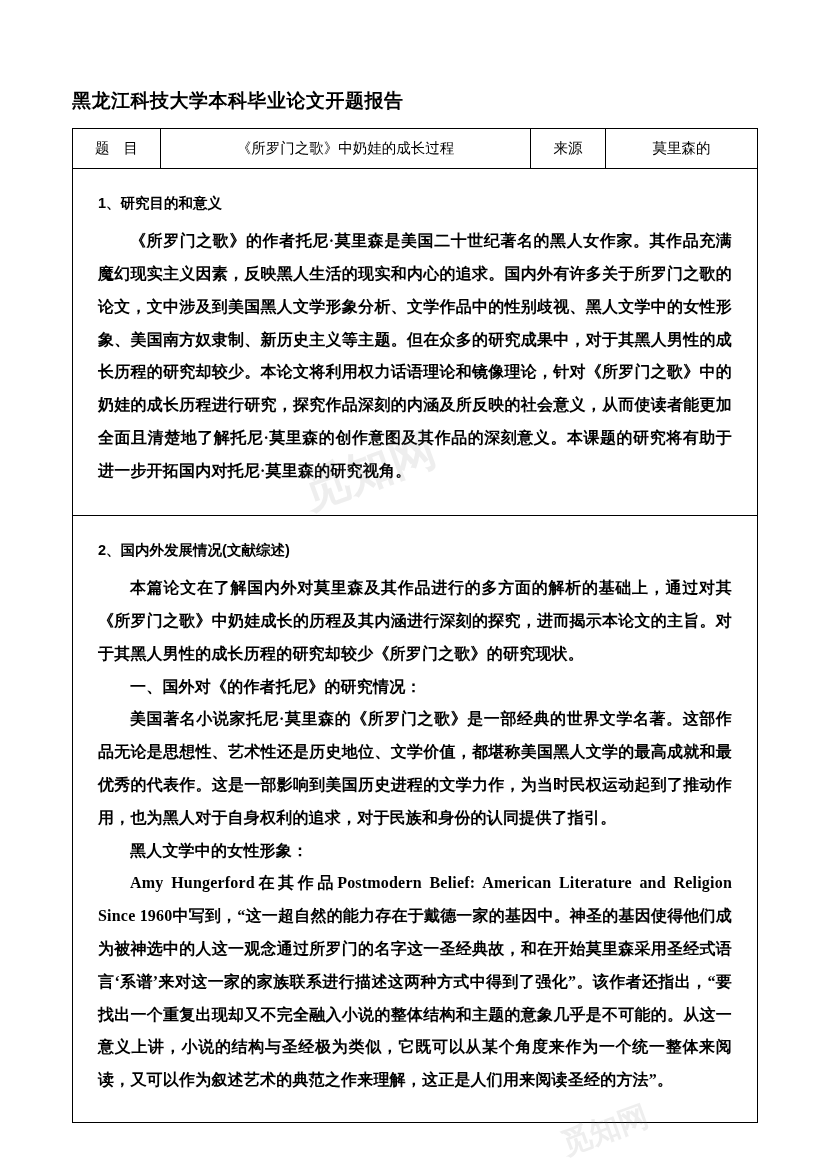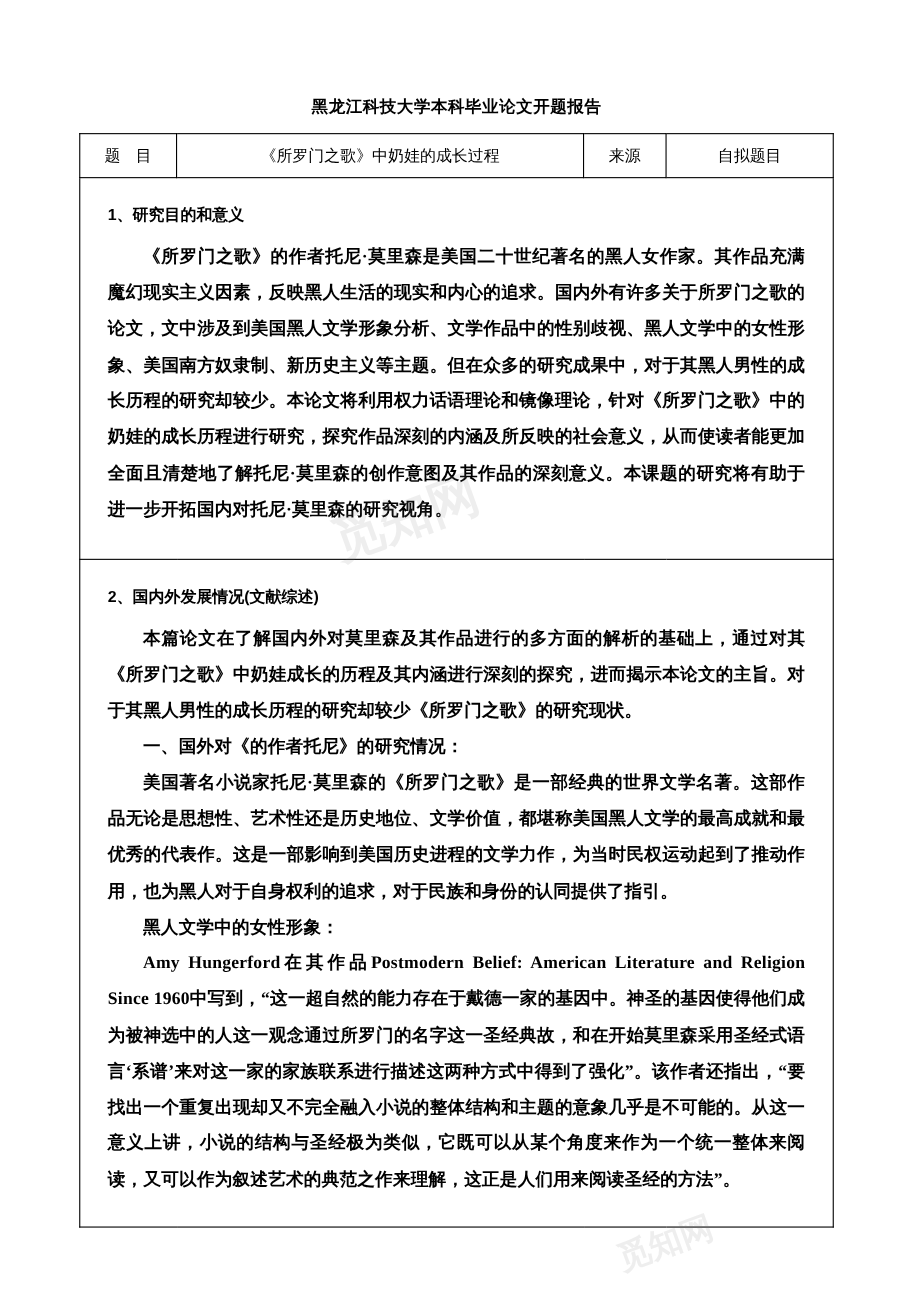--- a/index.html
+++ b/index.html
@@ -16,22 +16,21 @@
     overflow: hidden;
   }
   .page {
     position: relative;
     width: 830px;
     height: 1174px;
     box-sizing: border-box;
     padding: 88px 72px 0 72px;
   }
   .doc-title {
-    text-align: center;
-    font-size: 15px;
+    font-size: 19px;
     font-weight: bold;
     letter-spacing: 0.5px;
     margin: 0 0 14px 0;
     font-family: Liberation Serif, serif;
   }
   table.main {
     width: 100%;
     border-collapse: collapse;
     table-layout: fixed;
   }
@@ -118,21 +117,21 @@
       <col style="width:75px">
       <col style="width:152px">
     </colgroup>
     <tbody>
       <tr>
         <td class="hdr-cell">
           <span class="hdr-label">题目</span>
         </td>
         <td class="hdr-cell hdr-topic">《所罗门之歌》中奶娃的成长过程</td>
         <td class="hdr-cell">来源</td>
-        <td class="hdr-cell">自拟题目</td>
+        <td class="hdr-cell">莫里森的</td>
       </tr>
       <tr>
         <td colspan="4">
           <div class="section sec1-body">
             <div class="sec-head">1、研究目的和意义</div>
             <p class="body bold">《所罗门之歌》的作者托尼·莫里森是美国二十世纪著名的黑人女作家。其作品充满魔幻现实主义因素，反映黑人生活的现实和内心的追求。国内外有许多关于所罗门之歌的论文，文中涉及到美国黑人文学形象分析、文学作品中的性别歧视、黑人文学中的女性形象、美国南方奴隶制、新历史主义等主题。但在众多的研究成果中，对于其黑人男性的成长历程的研究却较少。本论文将利用权力话语理论和镜像理论，针对《所罗门之歌》中的奶娃的成长历程进行研究，探究作品深刻的内涵及所反映的社会意义，从而使读者能更加全面且清楚地了解托尼·莫里森的创作意图及其作品的深刻意义。本课题的研究将有助于进一步开拓国内对托尼·莫里森的研究视角。</p>
           </div>
         </td>
       </tr>
       <tr>

